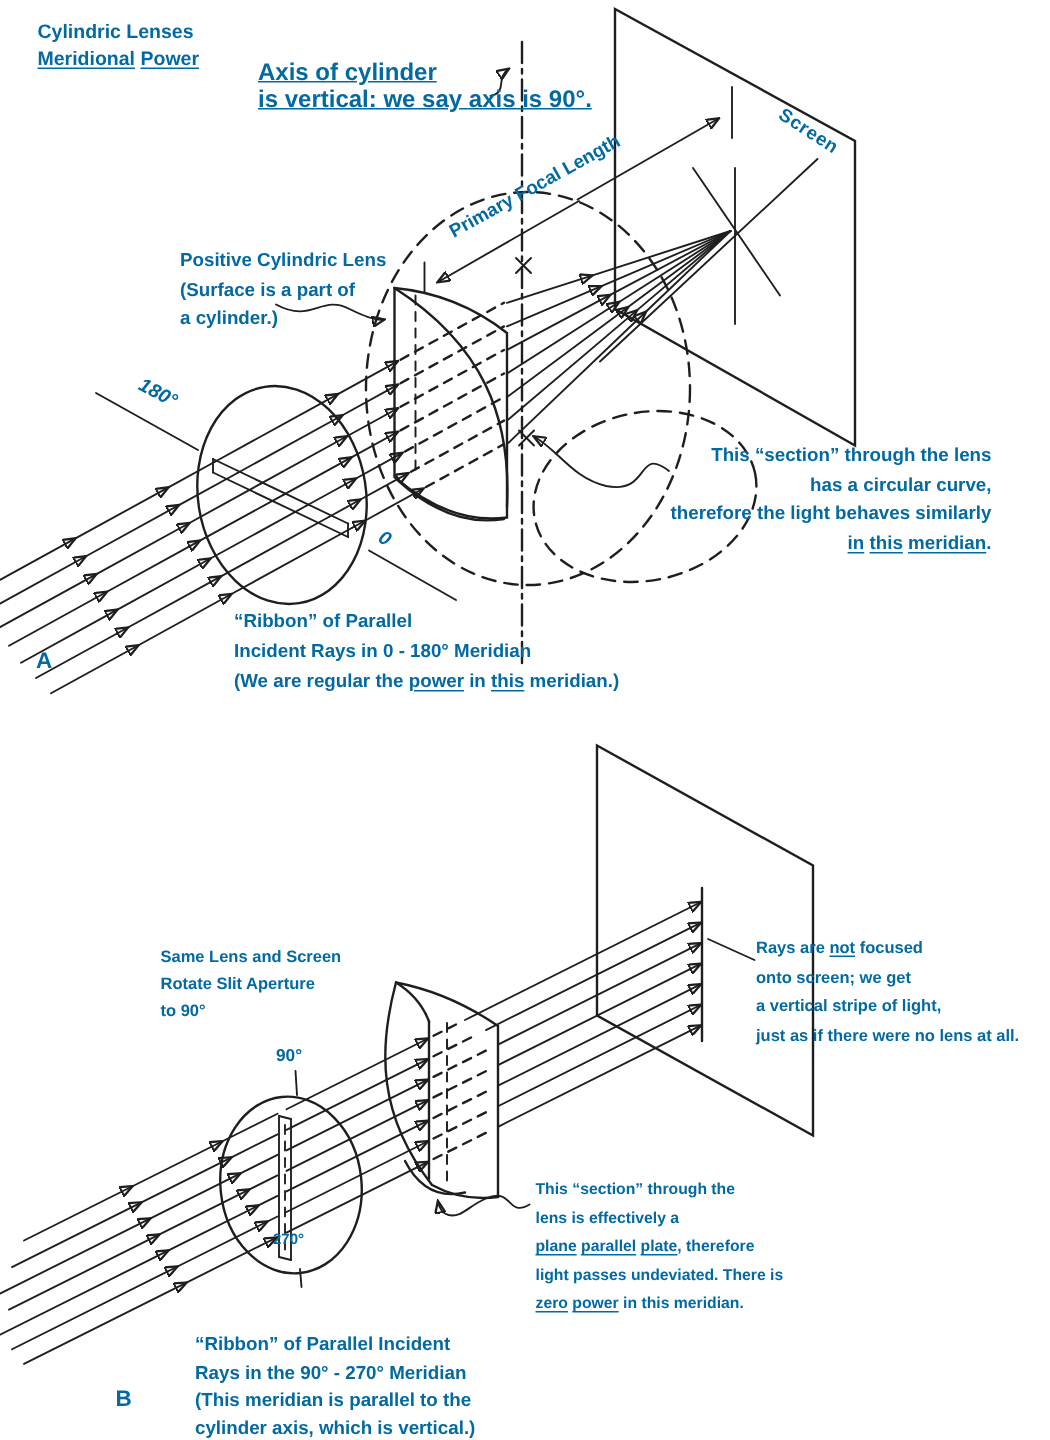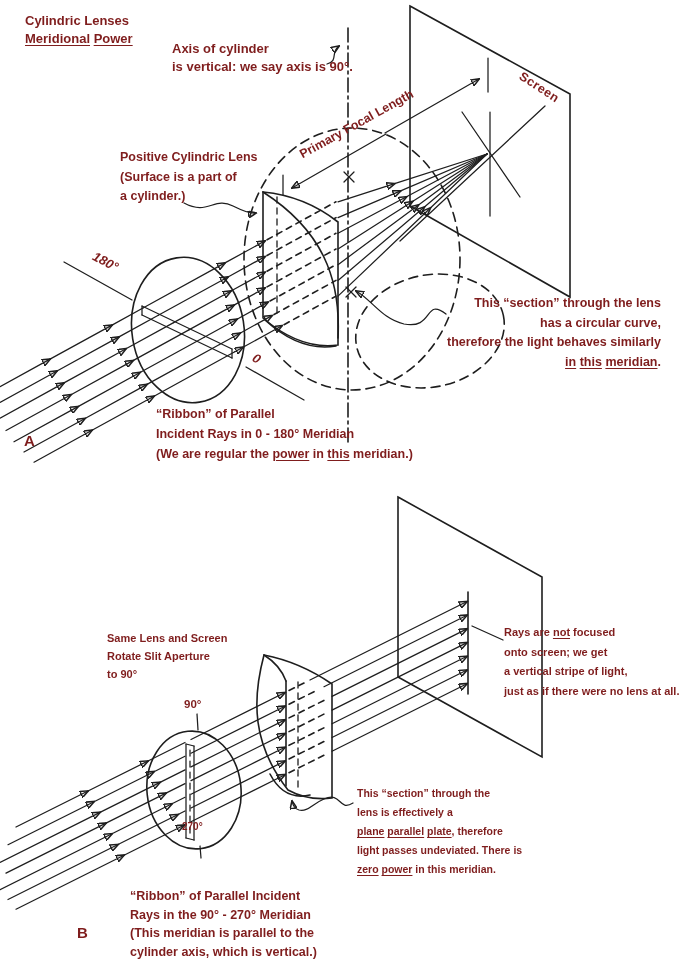--- a/index.html
+++ b/index.html
@@ -1,34 +1,34 @@
 <!DOCTYPE html>
 <html><head>
 <meta charset="utf-8">
 <style>
   html,body{margin:0;padding:0;background:#e8e8e8;}
   .canvas{
     position:relative;width:700px;height:960px;background:#ffffff;
-    font-family:"Liberation Sans", sans-serif;color:#7f1d1d;overflow:hidden;
+    font-family:"Liberation Sans", sans-serif;color:#0369a1;overflow:hidden;
     margin:0 auto;
   }
   svg{position:absolute;left:0;top:0;}
   svg line, svg path, svg ellipse, svg polygon{stroke:#1e1e1e;fill:none;stroke-width:1.6;stroke-linecap:round;}
   .thin line, .thin path{stroke-width:1.25;}
   .dash{stroke-dasharray:9 6;stroke-width:1.4;}
   .dashdot{stroke-dasharray:14 4 3 4;stroke-width:1.5;}
   .hid{stroke-dasharray:6 5;stroke-width:1.3;}
   .fill{fill:#ffffff;}
   .lbl{position:absolute;font-weight:700;font-size:12.5px;line-height:19.5px;white-space:nowrap;}
   .lbl .u{text-decoration:underline;text-underline-offset:2px;}
   .L-title{left:25px;top:12px;font-size:13px;line-height:18px;}
-  .L-axis-note{left:172px;top:40px;font-size:13px;line-height:18px;}
+  .L-axis-note{left:172px;top:40px;font-size:16px;line-height:18px;text-decoration:underline;}
   .L-screen-a{left:520px;top:66px;transform:rotate(33deg);transform-origin:0 50%;letter-spacing:.5px;}
   .L-pfl{left:301px;top:146px;transform:rotate(-29deg);transform-origin:0 50%;}
-  .L-lens-a{left:120px;top:148px;}
+  .L-lens-a{left:120px;top:164px;}
   .L-focus{left:536px;top:149px;}
   .L-section-a{left:447px;top:294px;text-align:right;}
   .L-d180{left:92px;top:252px;transform:rotate(28deg);font-style:italic;font-size:13px;}
   .L-d0{left:253px;top:349px;transform:rotate(30deg);font-style:italic;font-size:13px;}
   .L-ribbon-a{left:156px;top:404px;line-height:20px;}
   .L-A{left:24px;top:431px;font-size:15px;}
   .L-samelens{left:107px;top:629px;font-size:11px;line-height:18px;}
   .L-d90{left:184px;top:695px;font-size:11.5px;}
   .L-d270{left:182px;top:817px;font-size:10px;}
   .L-rays-b{left:504px;top:623px;font-size:11px;line-height:19.5px;}

